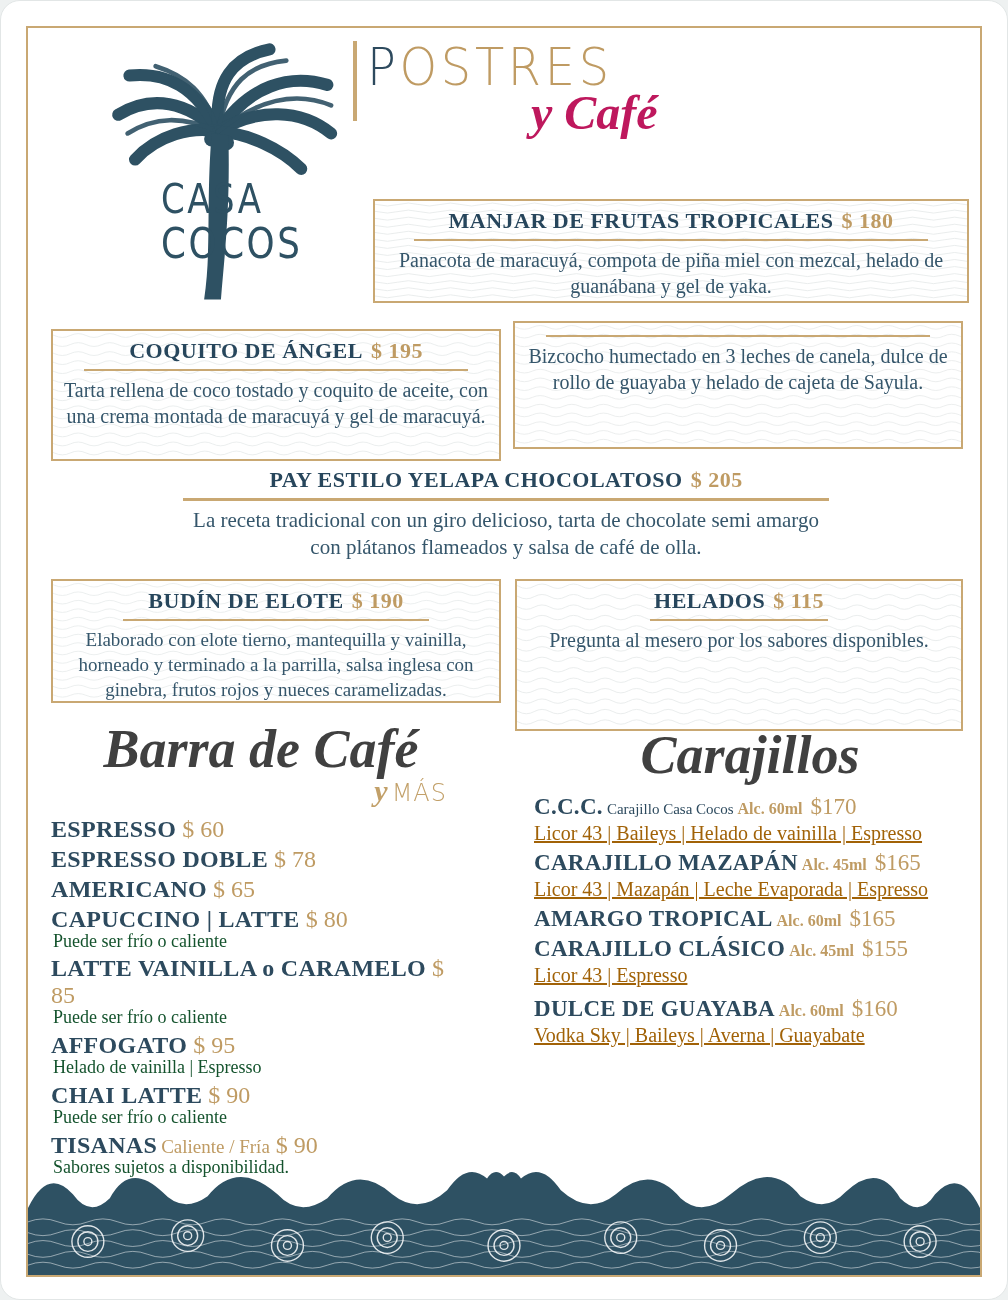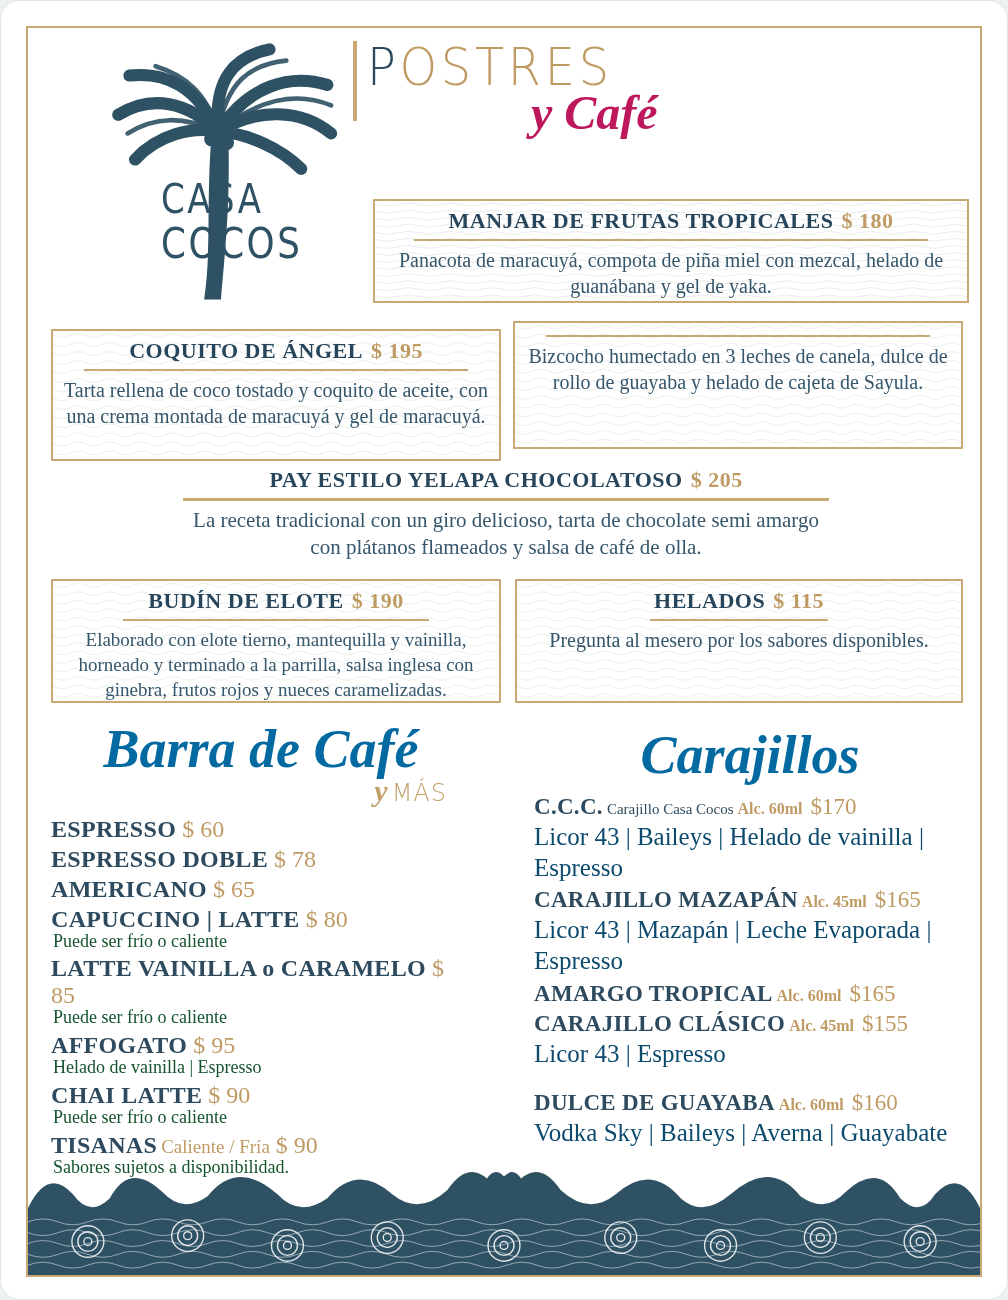--- a/index.html
+++ b/index.html
@@ -27,38 +27,38 @@
   .wavetex { position:absolute; left:0; top:0; width:100%; height:100%; }
   .box-inner { position:relative; z-index:1; padding:7px 10px 4px 10px; }
   .dish-title { font-size:22px; font-weight:bold; color:#27465c; letter-spacing:.5px; white-space:nowrap; }
   .dish-price { color:#bf9b63; font-weight:bold; margin-left:8px; }
   .gold-rule { height:2px; background:#c9a873; margin:5px auto 6px auto; width:90%; }
   .dish-desc { font-size:20px; color:#35566b; line-height:1.32; }
   .dish-desc.small { font-size:19px; }
 
   
   .col { position:absolute; }
-  .script-head { font-size:54px; font-style:italic; font-weight:bold; color:#0369a1; text-align:center; line-height:1.05; }
+  .script-head { font-size:54px; font-style:italic; font-weight:bold; color:#404040; text-align:center; line-height:1.05; }
   #ymas { text-align:right; padding-right:24px; margin-top:-4px; margin-bottom:8px; }
   #ymas .y { font-size:30px; font-style:italic; font-weight:bold; color:#c2a069; }
   #ymas .mas { font-size:24px; font-family:"DejaVu Sans","Liberation Sans",sans-serif; font-weight:300; letter-spacing:1px; color:#c2a069; }
   .cof-item { margin-bottom:3px; }
   .cof-name { font-size:24px; font-weight:bold; color:#2d4a5e; letter-spacing:.3px; }
   .cof-qual { font-size:19px; color:#bf9b63; }
   .cof-price { font-size:24px; color:#bf9b63; margin-left:6px; }
   .cof-note { font-size:18px; color:#14532d; line-height:1.1; margin:-1px 0 4px 2px; }
 
   #carajillos-col .script-head { margin-bottom:10px; }
   .car-item { margin-bottom:4px; }
   .car-head { white-space:nowrap; }
   .car-name { font-size:23px; font-weight:bold; color:#2d4a5e; letter-spacing:.3px; }
   .car-qual { font-size:15px; color:#2d4a5e; }
   .car-alc { font-size:16px; font-weight:bold; color:#bf9b63; margin-left:4px; }
   .car-price { font-size:23px; color:#bf9b63; margin-left:8px; }
-  .car-desc { font-size:25px; color:#0c4a6e; line-height:1.25; margin-top:1px; }
+  .car-desc { font-size:20px; color:#a16207; line-height:1.25; margin-top:1px;text-decoration:underline; }
 
   
   #wave-wrap { position:absolute; left:27px; right:27px; bottom:24px; height:124px; }
   #wave-art { width:100%; height:100%; display:block; }
 </style>
 </head>
 <body>
 
 <div id="page">
   <div id="frame"></div>
@@ -136,21 +136,21 @@
     <svg class="wavetex" preserveAspectRatio="none" viewBox="0 0 620 170">
         <path d="M-20,6 q11,-5 22,0 q11,5 22,0 q11,-5 22,0 q11,5 22,0 q11,-5 22,0 q11,5 22,0 q11,-5 22,0 q11,5 22,0 q11,-5 22,0 q11,5 22,0 q11,-5 22,0 q11,5 22,0 q11,-5 22,0 q11,5 22,0 q11,-5 22,0 q11,5 22,0 q11,-5 22,0 q11,5 22,0 q11,-5 22,0 q11,5 22,0 q11,-5 22,0 q11,5 22,0 q11,-5 22,0 q11,5 22,0 q11,-5 22,0 q11,5 22,0 q11,-5 22,0 q11,5 22,0 q11,-5 22,0 q11,5 22,0 q11,-5 22,0 q11,5 22,0M-20,18 q11,-5 22,0 q11,5 22,0 q11,-5 22,0 q11,5 22,0 q11,-5 22,0 q11,5 22,0 q11,-5 22,0 q11,5 22,0 q11,-5 22,0 q11,5 22,0 q11,-5 22,0 q11,5 22,0 q11,-5 22,0 q11,5 22,0 q11,-5 22,0 q11,5 22,0 q11,-5 22,0 q11,5 22,0 q11,-5 22,0 q11,5 22,0 q11,-5 22,0 q11,5 22,0 q11,-5 22,0 q11,5 22,0 q11,-5 22,0 q11,5 22,0 q11,-5 22,0 q11,5 22,0 q11,-5 22,0 q11,5 22,0 q11,-5 22,0 q11,5 22,0M-20,30 q11,-5 22,0 q11,5 22,0 q11,-5 22,0 q11,5 22,0 q11,-5 22,0 q11,5 22,0 q11,-5 22,0 q11,5 22,0 q11,-5 22,0 q11,5 22,0 q11,-5 22,0 q11,5 22,0 q11,-5 22,0 q11,5 22,0 q11,-5 22,0 q11,5 22,0 q11,-5 22,0 q11,5 22,0 q11,-5 22,0 q11,5 22,0 q11,-5 22,0 q11,5 22,0 q11,-5 22,0 q11,5 22,0 q11,-5 22,0 q11,5 22,0 q11,-5 22,0 q11,5 22,0 q11,-5 22,0 q11,5 22,0 q11,-5 22,0 q11,5 22,0M-20,42 q11,-5 22,0 q11,5 22,0 q11,-5 22,0 q11,5 22,0 q11,-5 22,0 q11,5 22,0 q11,-5 22,0 q11,5 22,0 q11,-5 22,0 q11,5 22,0 q11,-5 22,0 q11,5 22,0 q11,-5 22,0 q11,5 22,0 q11,-5 22,0 q11,5 22,0 q11,-5 22,0 q11,5 22,0 q11,-5 22,0 q11,5 22,0 q11,-5 22,0 q11,5 22,0 q11,-5 22,0 q11,5 22,0 q11,-5 22,0 q11,5 22,0 q11,-5 22,0 q11,5 22,0 q11,-5 22,0 q11,5 22,0 q11,-5 22,0 q11,5 22,0M-20,54 q11,-5 22,0 q11,5 22,0 q11,-5 22,0 q11,5 22,0 q11,-5 22,0 q11,5 22,0 q11,-5 22,0 q11,5 22,0 q11,-5 22,0 q11,5 22,0 q11,-5 22,0 q11,5 22,0 q11,-5 22,0 q11,5 22,0 q11,-5 22,0 q11,5 22,0 q11,-5 22,0 q11,5 22,0 q11,-5 22,0 q11,5 22,0 q11,-5 22,0 q11,5 22,0 q11,-5 22,0 q11,5 22,0 q11,-5 22,0 q11,5 22,0 q11,-5 22,0 q11,5 22,0 q11,-5 22,0 q11,5 22,0 q11,-5 22,0 q11,5 22,0M-20,66 q11,-5 22,0 q11,5 22,0 q11,-5 22,0 q11,5 22,0 q11,-5 22,0 q11,5 22,0 q11,-5 22,0 q11,5 22,0 q11,-5 22,0 q11,5 22,0 q11,-5 22,0 q11,5 22,0 q11,-5 22,0 q11,5 22,0 q11,-5 22,0 q11,5 22,0 q11,-5 22,0 q11,5 22,0 q11,-5 22,0 q11,5 22,0 q11,-5 22,0 q11,5 22,0 q11,-5 22,0 q11,5 22,0 q11,-5 22,0 q11,5 22,0 q11,-5 22,0 q11,5 22,0 q11,-5 22,0 q11,5 22,0 q11,-5 22,0 q11,5 22,0M-20,78 q11,-5 22,0 q11,5 22,0 q11,-5 22,0 q11,5 22,0 q11,-5 22,0 q11,5 22,0 q11,-5 22,0 q11,5 22,0 q11,-5 22,0 q11,5 22,0 q11,-5 22,0 q11,5 22,0 q11,-5 22,0 q11,5 22,0 q11,-5 22,0 q11,5 22,0 q11,-5 22,0 q11,5 22,0 q11,-5 22,0 q11,5 22,0 q11,-5 22,0 q11,5 22,0 q11,-5 22,0 q11,5 22,0 q11,-5 22,0 q11,5 22,0 q11,-5 22,0 q11,5 22,0 q11,-5 22,0 q11,5 22,0 q11,-5 22,0 q11,5 22,0M-20,90 q11,-5 22,0 q11,5 22,0 q11,-5 22,0 q11,5 22,0 q11,-5 22,0 q11,5 22,0 q11,-5 22,0 q11,5 22,0 q11,-5 22,0 q11,5 22,0 q11,-5 22,0 q11,5 22,0 q11,-5 22,0 q11,5 22,0 q11,-5 22,0 q11,5 22,0 q11,-5 22,0 q11,5 22,0 q11,-5 22,0 q11,5 22,0 q11,-5 22,0 q11,5 22,0 q11,-5 22,0 q11,5 22,0 q11,-5 22,0 q11,5 22,0 q11,-5 22,0 q11,5 22,0 q11,-5 22,0 q11,5 22,0 q11,-5 22,0 q11,5 22,0M-20,102 q11,-5 22,0 q11,5 22,0 q11,-5 22,0 q11,5 22,0 q11,-5 22,0 q11,5 22,0 q11,-5 22,0 q11,5 22,0 q11,-5 22,0 q11,5 22,0 q11,-5 22,0 q11,5 22,0 q11,-5 22,0 q11,5 22,0 q11,-5 22,0 q11,5 22,0 q11,-5 22,0 q11,5 22,0 q11,-5 22,0 q11,5 22,0 q11,-5 22,0 q11,5 22,0 q11,-5 22,0 q11,5 22,0 q11,-5 22,0 q11,5 22,0 q11,-5 22,0 q11,5 22,0 q11,-5 22,0 q11,5 22,0 q11,-5 22,0 q11,5 22,0M-20,114 q11,-5 22,0 q11,5 22,0 q11,-5 22,0 q11,5 22,0 q11,-5 22,0 q11,5 22,0 q11,-5 22,0 q11,5 22,0 q11,-5 22,0 q11,5 22,0 q11,-5 22,0 q11,5 22,0 q11,-5 22,0 q11,5 22,0 q11,-5 22,0 q11,5 22,0 q11,-5 22,0 q11,5 22,0 q11,-5 22,0 q11,5 22,0 q11,-5 22,0 q11,5 22,0 q11,-5 22,0 q11,5 22,0 q11,-5 22,0 q11,5 22,0 q11,-5 22,0 q11,5 22,0 q11,-5 22,0 q11,5 22,0 q11,-5 22,0 q11,5 22,0M-20,126 q11,-5 22,0 q11,5 22,0 q11,-5 22,0 q11,5 22,0 q11,-5 22,0 q11,5 22,0 q11,-5 22,0 q11,5 22,0 q11,-5 22,0 q11,5 22,0 q11,-5 22,0 q11,5 22,0 q11,-5 22,0 q11,5 22,0 q11,-5 22,0 q11,5 22,0 q11,-5 22,0 q11,5 22,0 q11,-5 22,0 q11,5 22,0 q11,-5 22,0 q11,5 22,0 q11,-5 22,0 q11,5 22,0 q11,-5 22,0 q11,5 22,0 q11,-5 22,0 q11,5 22,0 q11,-5 22,0 q11,5 22,0 q11,-5 22,0 q11,5 22,0M-20,138 q11,-5 22,0 q11,5 22,0 q11,-5 22,0 q11,5 22,0 q11,-5 22,0 q11,5 22,0 q11,-5 22,0 q11,5 22,0 q11,-5 22,0 q11,5 22,0 q11,-5 22,0 q11,5 22,0 q11,-5 22,0 q11,5 22,0 q11,-5 22,0 q11,5 22,0 q11,-5 22,0 q11,5 22,0 q11,-5 22,0 q11,5 22,0 q11,-5 22,0 q11,5 22,0 q11,-5 22,0 q11,5 22,0 q11,-5 22,0 q11,5 22,0 q11,-5 22,0 q11,5 22,0 q11,-5 22,0 q11,5 22,0 q11,-5 22,0 q11,5 22,0M-20,150 q11,-5 22,0 q11,5 22,0 q11,-5 22,0 q11,5 22,0 q11,-5 22,0 q11,5 22,0 q11,-5 22,0 q11,5 22,0 q11,-5 22,0 q11,5 22,0 q11,-5 22,0 q11,5 22,0 q11,-5 22,0 q11,5 22,0 q11,-5 22,0 q11,5 22,0 q11,-5 22,0 q11,5 22,0 q11,-5 22,0 q11,5 22,0 q11,-5 22,0 q11,5 22,0 q11,-5 22,0 q11,5 22,0 q11,-5 22,0 q11,5 22,0 q11,-5 22,0 q11,5 22,0 q11,-5 22,0 q11,5 22,0 q11,-5 22,0 q11,5 22,0M-20,162 q11,-5 22,0 q11,5 22,0 q11,-5 22,0 q11,5 22,0 q11,-5 22,0 q11,5 22,0 q11,-5 22,0 q11,5 22,0 q11,-5 22,0 q11,5 22,0 q11,-5 22,0 q11,5 22,0 q11,-5 22,0 q11,5 22,0 q11,-5 22,0 q11,5 22,0 q11,-5 22,0 q11,5 22,0 q11,-5 22,0 q11,5 22,0 q11,-5 22,0 q11,5 22,0 q11,-5 22,0 q11,5 22,0 q11,-5 22,0 q11,5 22,0 q11,-5 22,0 q11,5 22,0 q11,-5 22,0 q11,5 22,0 q11,-5 22,0 q11,5 22,0" fill="none" stroke="#e4e8e8" stroke-width="1"></path>
       </svg>
     <div class="box-inner">
       <div class="dish-title"><span>BUDÍN DE ELOTE</span><span class="dish-price">$ 190</span></div>
       <div class="gold-rule" style="width:72%;"></div>
       <div class="dish-desc small">Elaborado con elote tierno, mantequilla y vainilla, horneado y terminado a la parrilla, salsa inglesa con ginebra, frutos rojos y nueces caramelizadas.</div>
     </div>
   </div>
 
-  <div class="box" style="left:514px; top:578px; width:448px; height:124px;">
+  <div class="box" style="left:514px; top:578px; width:448px; height:152px;">
     <svg class="wavetex" preserveAspectRatio="none" viewBox="0 0 620 170">
         <path d="M-20,6 q11,-5 22,0 q11,5 22,0 q11,-5 22,0 q11,5 22,0 q11,-5 22,0 q11,5 22,0 q11,-5 22,0 q11,5 22,0 q11,-5 22,0 q11,5 22,0 q11,-5 22,0 q11,5 22,0 q11,-5 22,0 q11,5 22,0 q11,-5 22,0 q11,5 22,0 q11,-5 22,0 q11,5 22,0 q11,-5 22,0 q11,5 22,0 q11,-5 22,0 q11,5 22,0 q11,-5 22,0 q11,5 22,0 q11,-5 22,0 q11,5 22,0 q11,-5 22,0 q11,5 22,0 q11,-5 22,0 q11,5 22,0 q11,-5 22,0 q11,5 22,0M-20,18 q11,-5 22,0 q11,5 22,0 q11,-5 22,0 q11,5 22,0 q11,-5 22,0 q11,5 22,0 q11,-5 22,0 q11,5 22,0 q11,-5 22,0 q11,5 22,0 q11,-5 22,0 q11,5 22,0 q11,-5 22,0 q11,5 22,0 q11,-5 22,0 q11,5 22,0 q11,-5 22,0 q11,5 22,0 q11,-5 22,0 q11,5 22,0 q11,-5 22,0 q11,5 22,0 q11,-5 22,0 q11,5 22,0 q11,-5 22,0 q11,5 22,0 q11,-5 22,0 q11,5 22,0 q11,-5 22,0 q11,5 22,0 q11,-5 22,0 q11,5 22,0M-20,30 q11,-5 22,0 q11,5 22,0 q11,-5 22,0 q11,5 22,0 q11,-5 22,0 q11,5 22,0 q11,-5 22,0 q11,5 22,0 q11,-5 22,0 q11,5 22,0 q11,-5 22,0 q11,5 22,0 q11,-5 22,0 q11,5 22,0 q11,-5 22,0 q11,5 22,0 q11,-5 22,0 q11,5 22,0 q11,-5 22,0 q11,5 22,0 q11,-5 22,0 q11,5 22,0 q11,-5 22,0 q11,5 22,0 q11,-5 22,0 q11,5 22,0 q11,-5 22,0 q11,5 22,0 q11,-5 22,0 q11,5 22,0 q11,-5 22,0 q11,5 22,0M-20,42 q11,-5 22,0 q11,5 22,0 q11,-5 22,0 q11,5 22,0 q11,-5 22,0 q11,5 22,0 q11,-5 22,0 q11,5 22,0 q11,-5 22,0 q11,5 22,0 q11,-5 22,0 q11,5 22,0 q11,-5 22,0 q11,5 22,0 q11,-5 22,0 q11,5 22,0 q11,-5 22,0 q11,5 22,0 q11,-5 22,0 q11,5 22,0 q11,-5 22,0 q11,5 22,0 q11,-5 22,0 q11,5 22,0 q11,-5 22,0 q11,5 22,0 q11,-5 22,0 q11,5 22,0 q11,-5 22,0 q11,5 22,0 q11,-5 22,0 q11,5 22,0M-20,54 q11,-5 22,0 q11,5 22,0 q11,-5 22,0 q11,5 22,0 q11,-5 22,0 q11,5 22,0 q11,-5 22,0 q11,5 22,0 q11,-5 22,0 q11,5 22,0 q11,-5 22,0 q11,5 22,0 q11,-5 22,0 q11,5 22,0 q11,-5 22,0 q11,5 22,0 q11,-5 22,0 q11,5 22,0 q11,-5 22,0 q11,5 22,0 q11,-5 22,0 q11,5 22,0 q11,-5 22,0 q11,5 22,0 q11,-5 22,0 q11,5 22,0 q11,-5 22,0 q11,5 22,0 q11,-5 22,0 q11,5 22,0 q11,-5 22,0 q11,5 22,0M-20,66 q11,-5 22,0 q11,5 22,0 q11,-5 22,0 q11,5 22,0 q11,-5 22,0 q11,5 22,0 q11,-5 22,0 q11,5 22,0 q11,-5 22,0 q11,5 22,0 q11,-5 22,0 q11,5 22,0 q11,-5 22,0 q11,5 22,0 q11,-5 22,0 q11,5 22,0 q11,-5 22,0 q11,5 22,0 q11,-5 22,0 q11,5 22,0 q11,-5 22,0 q11,5 22,0 q11,-5 22,0 q11,5 22,0 q11,-5 22,0 q11,5 22,0 q11,-5 22,0 q11,5 22,0 q11,-5 22,0 q11,5 22,0 q11,-5 22,0 q11,5 22,0M-20,78 q11,-5 22,0 q11,5 22,0 q11,-5 22,0 q11,5 22,0 q11,-5 22,0 q11,5 22,0 q11,-5 22,0 q11,5 22,0 q11,-5 22,0 q11,5 22,0 q11,-5 22,0 q11,5 22,0 q11,-5 22,0 q11,5 22,0 q11,-5 22,0 q11,5 22,0 q11,-5 22,0 q11,5 22,0 q11,-5 22,0 q11,5 22,0 q11,-5 22,0 q11,5 22,0 q11,-5 22,0 q11,5 22,0 q11,-5 22,0 q11,5 22,0 q11,-5 22,0 q11,5 22,0 q11,-5 22,0 q11,5 22,0 q11,-5 22,0 q11,5 22,0M-20,90 q11,-5 22,0 q11,5 22,0 q11,-5 22,0 q11,5 22,0 q11,-5 22,0 q11,5 22,0 q11,-5 22,0 q11,5 22,0 q11,-5 22,0 q11,5 22,0 q11,-5 22,0 q11,5 22,0 q11,-5 22,0 q11,5 22,0 q11,-5 22,0 q11,5 22,0 q11,-5 22,0 q11,5 22,0 q11,-5 22,0 q11,5 22,0 q11,-5 22,0 q11,5 22,0 q11,-5 22,0 q11,5 22,0 q11,-5 22,0 q11,5 22,0 q11,-5 22,0 q11,5 22,0 q11,-5 22,0 q11,5 22,0 q11,-5 22,0 q11,5 22,0M-20,102 q11,-5 22,0 q11,5 22,0 q11,-5 22,0 q11,5 22,0 q11,-5 22,0 q11,5 22,0 q11,-5 22,0 q11,5 22,0 q11,-5 22,0 q11,5 22,0 q11,-5 22,0 q11,5 22,0 q11,-5 22,0 q11,5 22,0 q11,-5 22,0 q11,5 22,0 q11,-5 22,0 q11,5 22,0 q11,-5 22,0 q11,5 22,0 q11,-5 22,0 q11,5 22,0 q11,-5 22,0 q11,5 22,0 q11,-5 22,0 q11,5 22,0 q11,-5 22,0 q11,5 22,0 q11,-5 22,0 q11,5 22,0 q11,-5 22,0 q11,5 22,0M-20,114 q11,-5 22,0 q11,5 22,0 q11,-5 22,0 q11,5 22,0 q11,-5 22,0 q11,5 22,0 q11,-5 22,0 q11,5 22,0 q11,-5 22,0 q11,5 22,0 q11,-5 22,0 q11,5 22,0 q11,-5 22,0 q11,5 22,0 q11,-5 22,0 q11,5 22,0 q11,-5 22,0 q11,5 22,0 q11,-5 22,0 q11,5 22,0 q11,-5 22,0 q11,5 22,0 q11,-5 22,0 q11,5 22,0 q11,-5 22,0 q11,5 22,0 q11,-5 22,0 q11,5 22,0 q11,-5 22,0 q11,5 22,0 q11,-5 22,0 q11,5 22,0M-20,126 q11,-5 22,0 q11,5 22,0 q11,-5 22,0 q11,5 22,0 q11,-5 22,0 q11,5 22,0 q11,-5 22,0 q11,5 22,0 q11,-5 22,0 q11,5 22,0 q11,-5 22,0 q11,5 22,0 q11,-5 22,0 q11,5 22,0 q11,-5 22,0 q11,5 22,0 q11,-5 22,0 q11,5 22,0 q11,-5 22,0 q11,5 22,0 q11,-5 22,0 q11,5 22,0 q11,-5 22,0 q11,5 22,0 q11,-5 22,0 q11,5 22,0 q11,-5 22,0 q11,5 22,0 q11,-5 22,0 q11,5 22,0 q11,-5 22,0 q11,5 22,0M-20,138 q11,-5 22,0 q11,5 22,0 q11,-5 22,0 q11,5 22,0 q11,-5 22,0 q11,5 22,0 q11,-5 22,0 q11,5 22,0 q11,-5 22,0 q11,5 22,0 q11,-5 22,0 q11,5 22,0 q11,-5 22,0 q11,5 22,0 q11,-5 22,0 q11,5 22,0 q11,-5 22,0 q11,5 22,0 q11,-5 22,0 q11,5 22,0 q11,-5 22,0 q11,5 22,0 q11,-5 22,0 q11,5 22,0 q11,-5 22,0 q11,5 22,0 q11,-5 22,0 q11,5 22,0 q11,-5 22,0 q11,5 22,0 q11,-5 22,0 q11,5 22,0M-20,150 q11,-5 22,0 q11,5 22,0 q11,-5 22,0 q11,5 22,0 q11,-5 22,0 q11,5 22,0 q11,-5 22,0 q11,5 22,0 q11,-5 22,0 q11,5 22,0 q11,-5 22,0 q11,5 22,0 q11,-5 22,0 q11,5 22,0 q11,-5 22,0 q11,5 22,0 q11,-5 22,0 q11,5 22,0 q11,-5 22,0 q11,5 22,0 q11,-5 22,0 q11,5 22,0 q11,-5 22,0 q11,5 22,0 q11,-5 22,0 q11,5 22,0 q11,-5 22,0 q11,5 22,0 q11,-5 22,0 q11,5 22,0 q11,-5 22,0 q11,5 22,0M-20,162 q11,-5 22,0 q11,5 22,0 q11,-5 22,0 q11,5 22,0 q11,-5 22,0 q11,5 22,0 q11,-5 22,0 q11,5 22,0 q11,-5 22,0 q11,5 22,0 q11,-5 22,0 q11,5 22,0 q11,-5 22,0 q11,5 22,0 q11,-5 22,0 q11,5 22,0 q11,-5 22,0 q11,5 22,0 q11,-5 22,0 q11,5 22,0 q11,-5 22,0 q11,5 22,0 q11,-5 22,0 q11,5 22,0 q11,-5 22,0 q11,5 22,0 q11,-5 22,0 q11,5 22,0 q11,-5 22,0 q11,5 22,0 q11,-5 22,0 q11,5 22,0" fill="none" stroke="#e4e8e8" stroke-width="1"></path>
       </svg>
     <div class="box-inner">
       <div class="dish-title"><span>HELADOS</span><span class="dish-price">$ 115</span></div>
       <div class="gold-rule" style="width:42%;"></div>
       <div class="dish-desc">Pregunta al mesero por los sabores disponibles.</div>
     </div>
   </div>
 
@@ -200,21 +200,21 @@
       <div class="car-head"><span class="car-name">CARAJILLO MAZAPÁN</span><span class="car-alc">Alc. 45ml</span><span class="car-price">$165</span></div>
       <div class="car-desc">Licor 43 | Mazapán | Leche Evaporada | Espresso</div>
     </div>
     <div class="car-item">
       <div class="car-head"><span class="car-name">AMARGO TROPICAL</span><span class="car-alc">Alc. 60ml</span><span class="car-price">$165</span></div>
     </div>
     <div class="car-item">
       <div class="car-head"><span class="car-name">CARAJILLO CLÁSICO</span><span class="car-alc">Alc. 45ml</span><span class="car-price">$155</span></div>
       <div class="car-desc">Licor 43 |  Espresso</div>
     </div>
-    <div class="car-item" style="margin-top:21px;">
+    <div class="car-item" style="margin-top:8px;">
       <div class="car-head"><span class="car-name">DULCE DE GUAYABA</span><span class="car-alc">Alc. 60ml</span><span class="car-price">$160</span></div>
       <div class="car-desc">Vodka Sky | Baileys | Averna | Guayabate</div>
     </div>
   </div>
 
   <div id="wave-wrap">
     <svg id="wave-art" viewBox="0 0 954 126" preserveAspectRatio="none">
         <path d="M0,58 Q20,16 45,44 Q62,68 82,48 Q102,10 135,42 Q155,64 180,46 Q210,8 250,44 Q272,68 300,48 Q330,12 365,44 Q392,66 420,40 Q440,10 460,28 Q468,16 477,26 Q486,16 494,28 Q514,10 534,40 Q562,66 589,44 Q624,12 654,48 Q676,68 704,44 Q744,8 774,46 Q799,64 819,42 Q852,10 874,48 Q894,68 909,44 Q934,16 954,58 L954,126 L0,126 Z" fill="#2e5163"></path>
         <path d="M0,72 q15,-6 30,0 q15,6 30,0 q15,-6 30,0 q15,6 30,0 q15,-6 30,0 q15,6 30,0 q15,-6 30,0 q15,6 30,0 q15,-6 30,0 q15,6 30,0 q15,-6 30,0 q15,6 30,0 q15,-6 30,0 q15,6 30,0 q15,-6 30,0 q15,6 30,0 q15,-6 30,0 q15,6 30,0 q15,-6 30,0 q15,6 30,0 q15,-6 30,0 q15,6 30,0 q15,-6 30,0 q15,6 30,0 q15,-6 30,0 q15,6 30,0 q15,-6 30,0 q15,6 30,0 q15,-6 30,0 q15,6 30,0 q15,-6 30,0 q15,6 30,0" fill="none" stroke="#ffffff" stroke-width="1" opacity="0.5"></path>
         <path d="M0,83 q15,6 30,0 q15,-6 30,0 q15,6 30,0 q15,-6 30,0 q15,6 30,0 q15,-6 30,0 q15,6 30,0 q15,-6 30,0 q15,6 30,0 q15,-6 30,0 q15,6 30,0 q15,-6 30,0 q15,6 30,0 q15,-6 30,0 q15,6 30,0 q15,-6 30,0 q15,6 30,0 q15,-6 30,0 q15,6 30,0 q15,-6 30,0 q15,6 30,0 q15,-6 30,0 q15,6 30,0 q15,-6 30,0 q15,6 30,0 q15,-6 30,0 q15,6 30,0 q15,-6 30,0 q15,6 30,0 q15,-6 30,0 q15,6 30,0 q15,-6 30,0" fill="none" stroke="#ffffff" stroke-width="1" opacity="0.5"></path>

